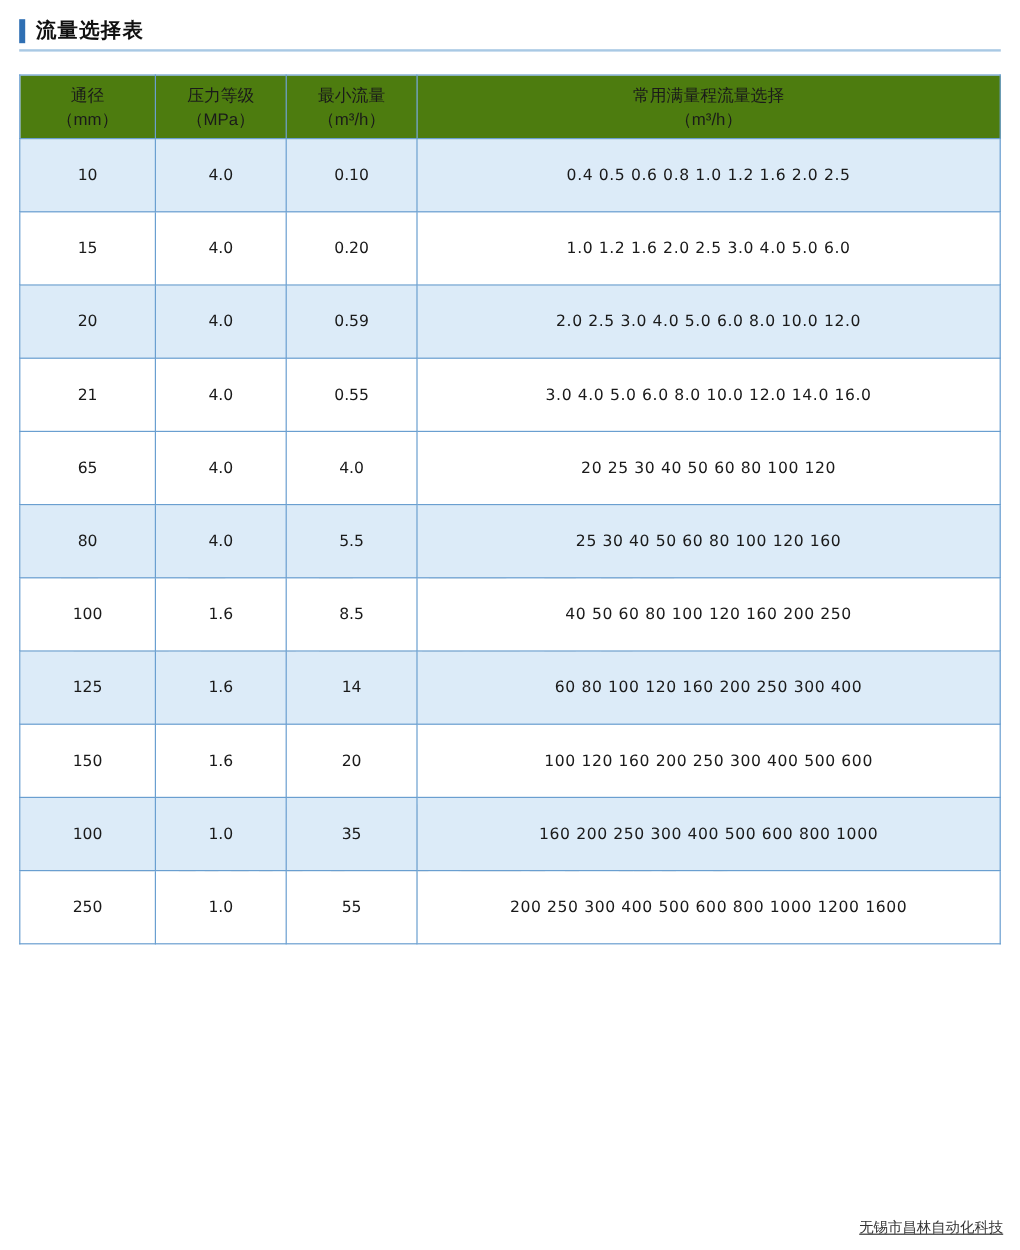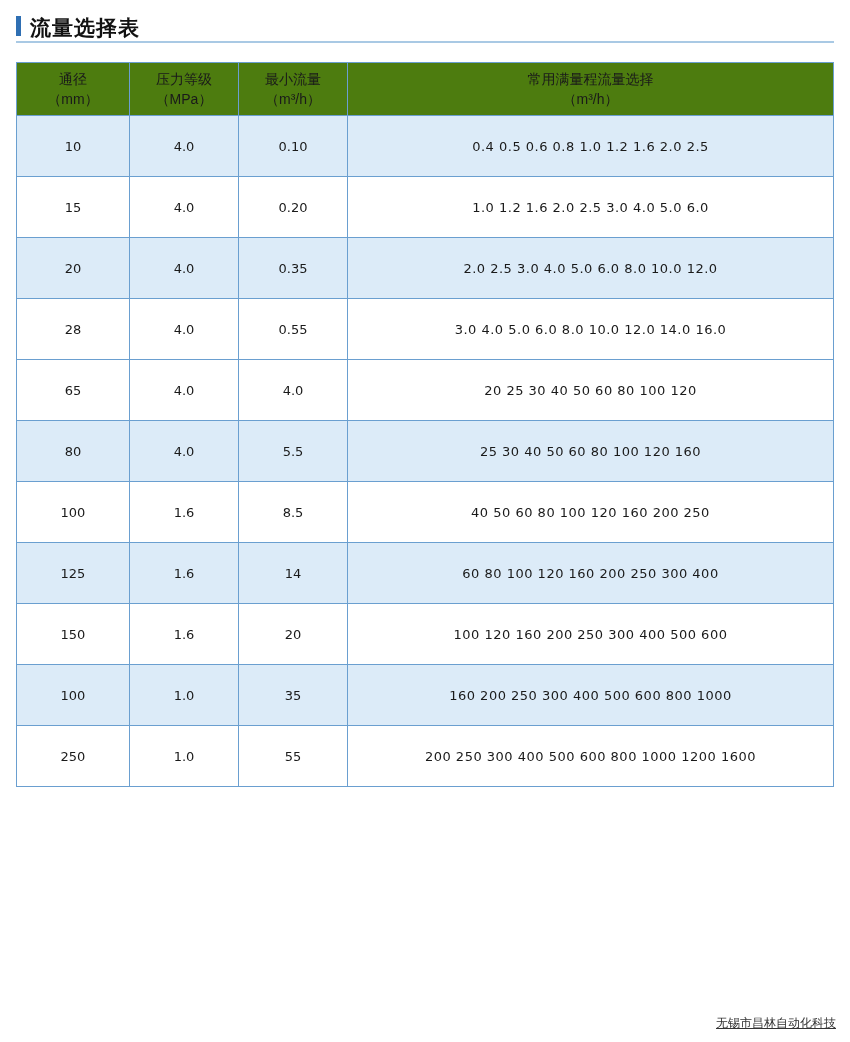--- a/index.html
+++ b/index.html
@@ -28,21 +28,21 @@
     left: 16px;
     top: 2px;
     width: 5px;
     height: 20px;
     background: #2f6fb3;
   }
   .title-text {
     position: absolute;
     left: 30px;
     top: 0px;
-    font-size: 21px;
+    font-size: 17px;
     font-weight: bold;
     color: #111111;
     letter-spacing: 1px;
   }
   .title-underline {
     position: absolute;
     left: 16px;
     top: 27px;
     width: 818px;
     height: 2px;
@@ -184,25 +184,25 @@
       </tr>
       <tr>
         <td class="val">15</td>
         <td class="val">4.0</td>
         <td class="val">0.20</td>
         <td class="ranges">1.0  1.2  1.6  2.0  2.5  3.0  4.0  5.0  6.0</td>
       </tr>
       <tr class="alt">
         <td class="val">20</td>
         <td class="val">4.0</td>
-        <td class="val">0.35</td>
+        <td class="val">0.59</td>
         <td class="ranges">2.0  2.5  3.0  4.0  5.0  6.0  8.0  10.0  12.0</td>
       </tr>
       <tr>
-        <td class="val">28</td>
+        <td class="val">21</td>
         <td class="val">4.0</td>
         <td class="val">0.55</td>
         <td class="ranges">3.0  4.0  5.0  6.0  8.0  10.0  12.0  14.0  16.0</td>
       </tr>
       <tr>
         <td class="val">65</td>
         <td class="val">4.0</td>
         <td class="val">4.0</td>
         <td class="ranges">20  25  30  40  50  60  80  100  120</td>
       </tr>

